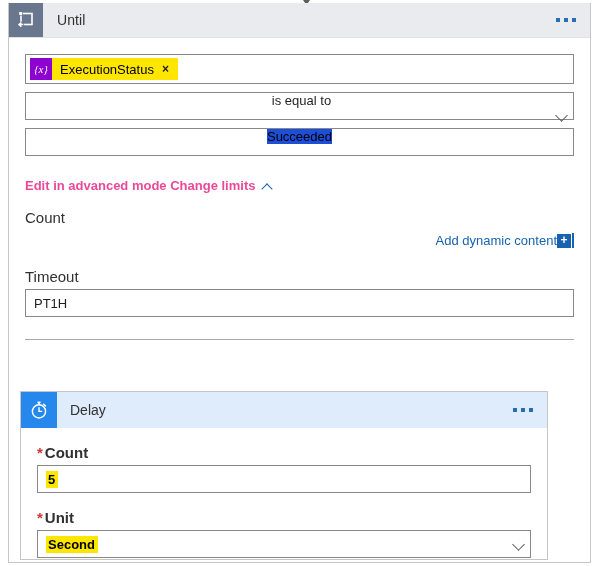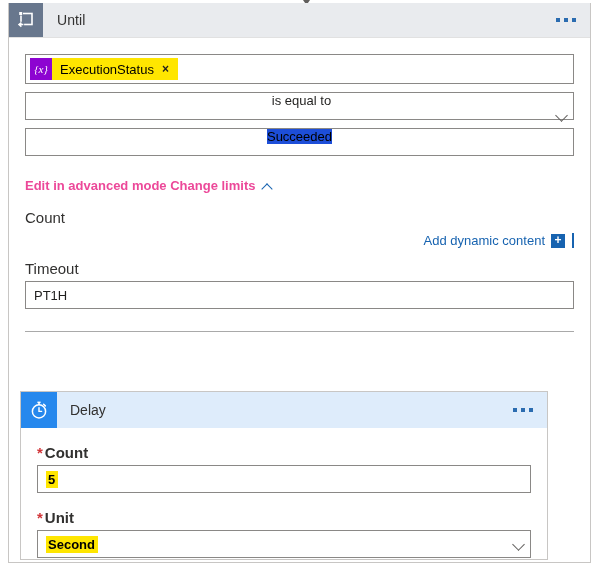--- a/index.html
+++ b/index.html
@@ -216,21 +216,20 @@
     height: 15px;
     vertical-align: -3px;
     margin-left: 1px;
   }
 
   .dyn-row {
     display: flex;
     align-items: center;
     justify-content: flex-end;
     margin-top: 7px;
-    gap: 6px;
   }
   .dyn-label { color: #1763b0; font-size: 13px; }
   .plus-btn {
     width: 14px;
     height: 14px;
     background: #1763b0;
     color: #ffffff;
     font-size: 12px;
     line-height: 13px;
     text-align: center;
@@ -347,21 +346,21 @@
       <div class="field-label">Count</div>
 
       
       <div class="dyn-row">
         <span class="dyn-label">Add dynamic content</span>
         <span class="plus-btn">+</span>
         <span class="plus-caret"></span>
       </div>
 
       
-      <div class="field-label" style="margin-top:12px">Timeout</div>
+      <div class="field-label" style="margin-top:20px">Timeout</div>
       <div class="field-box">
         <span>PT1H</span>
       </div>
 
       <div class="divider"></div>
     </div>
   </div>
 
   <div class="delay-card">
 

